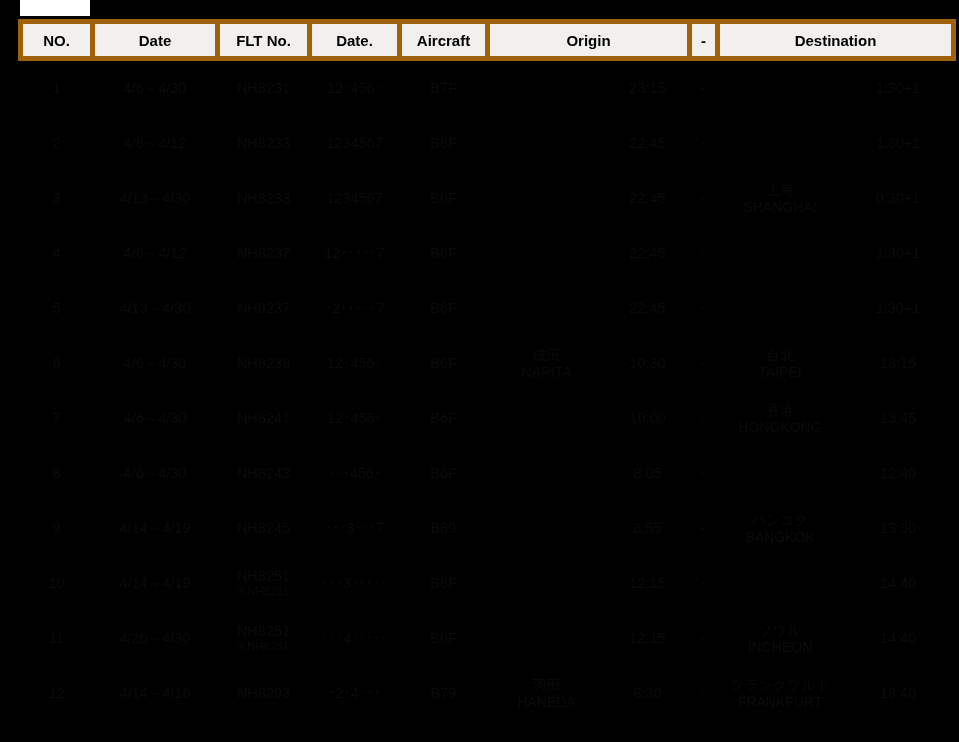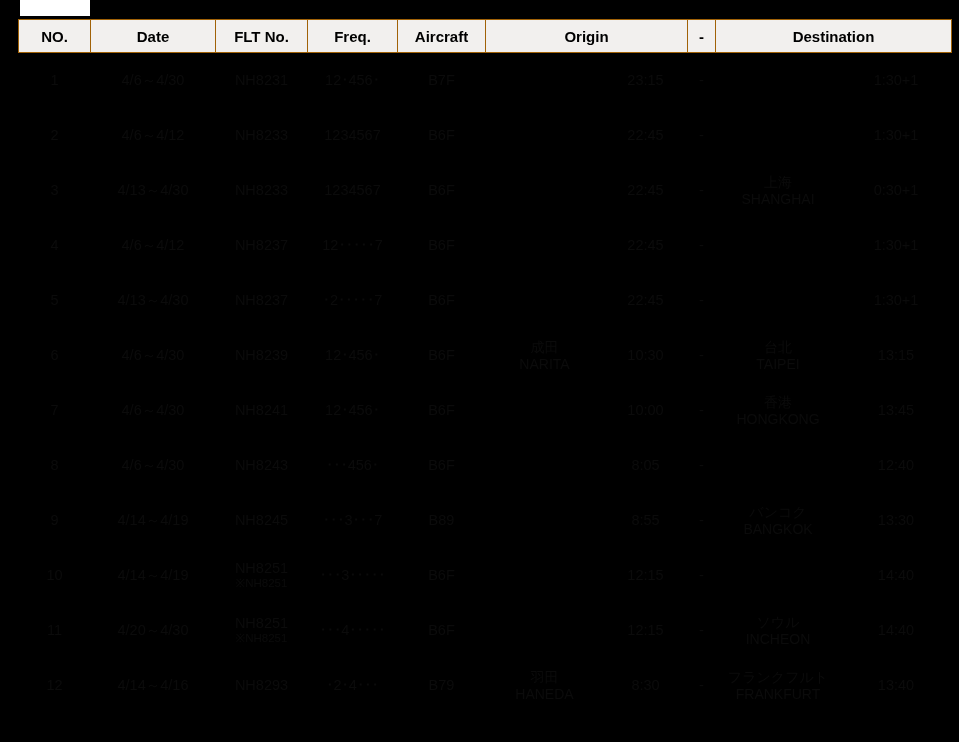--- a/index.html
+++ b/index.html
@@ -38,21 +38,21 @@
     table-layout: fixed;
   }
   table.sched th {
     background: #f2f0ee;
     color: #000000;
     font-size: 15px;
     font-weight: bold;
     text-align: center;
     height: 32px;
     padding: 0 2px;
-    border: 1px solid #a16207;
+    border: 5px solid #a16207;
     white-space: nowrap;
   }
   table.sched td {
     color: #0b0b0b;
     font-size: 14.5px;
     text-align: center;
     height: 55px;
     padding: 0 2px;
     border: none;
     background: #000000;
@@ -105,21 +105,21 @@
         <col class="c-otime">
         <col class="c-arrow">
       <col class="c-dest">
         <col class="c-dtime">
     </colgroup>
     <thead>
       <tr>
         <th>NO.</th>
         <th>Date</th>
         <th>FLT No.</th>
-        <th>Freq.</th>
+        <th>Date.</th>
         <th>Aircraft</th>
         <th colspan="2">Origin</th>
         <th>-</th>
         <th colspan="2">Destination</th>
       </tr>
     </thead>
     <tbody id="tbody">
         <tr>
           <td>1</td>
           <td class="date-hl">4/6～4/30</td>

